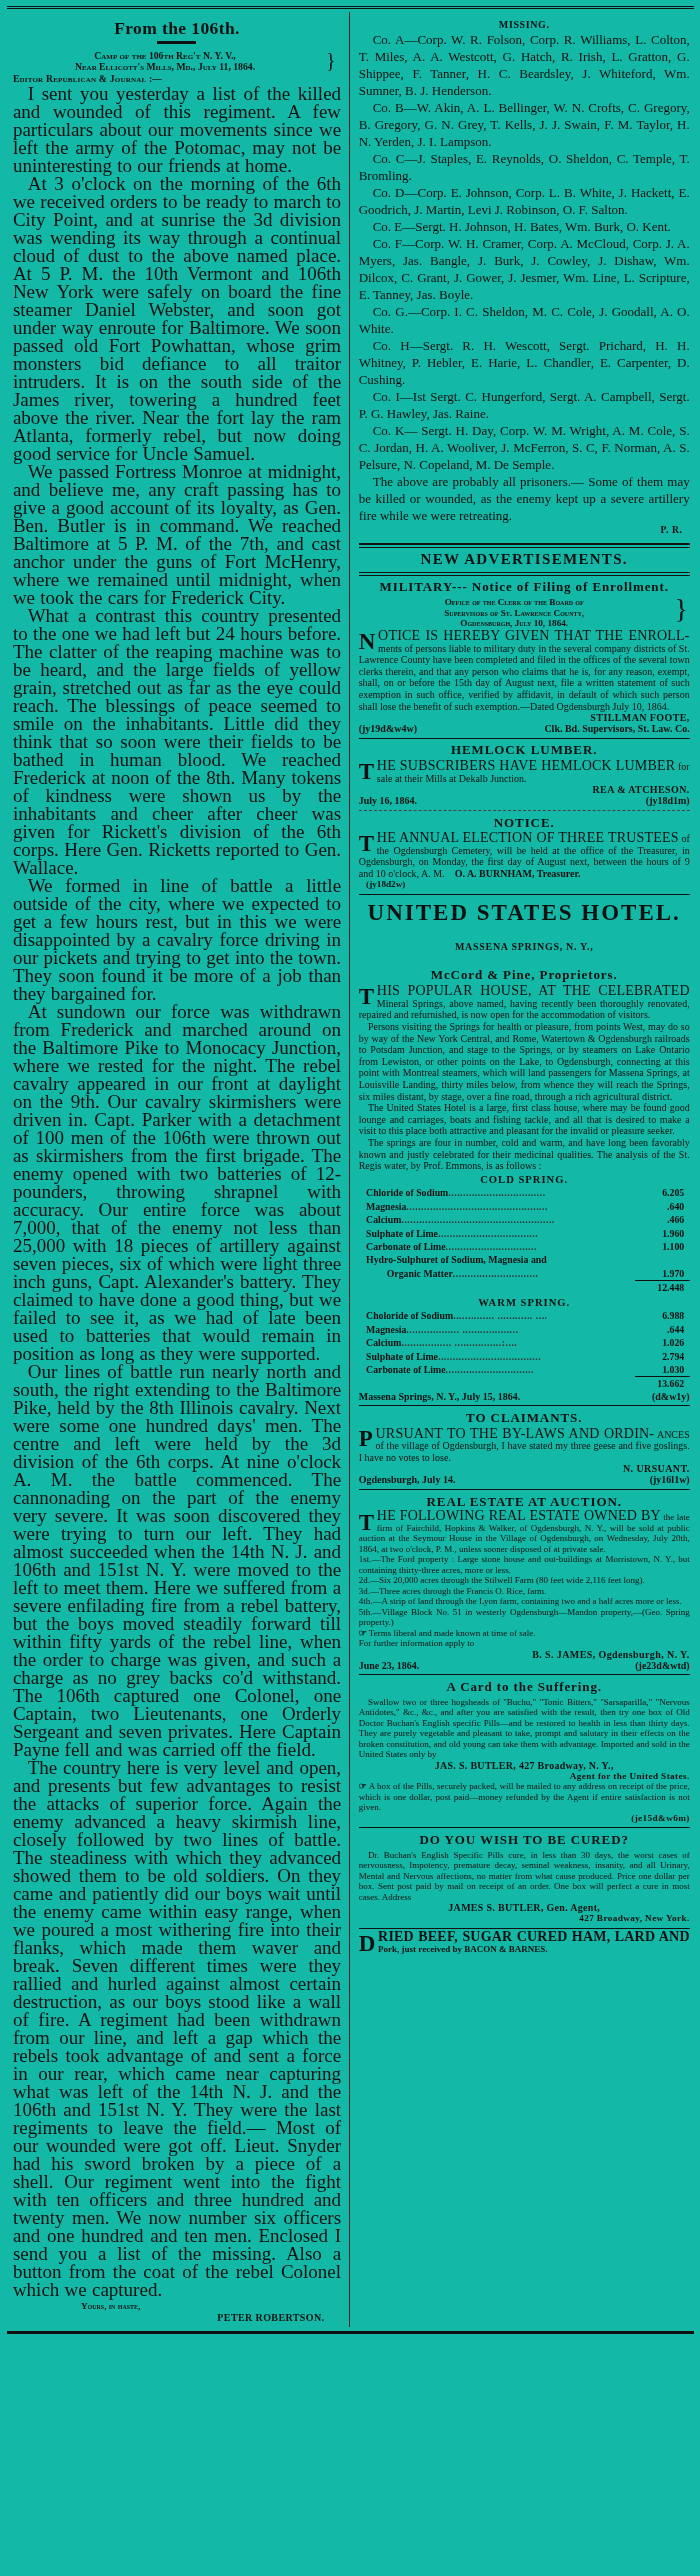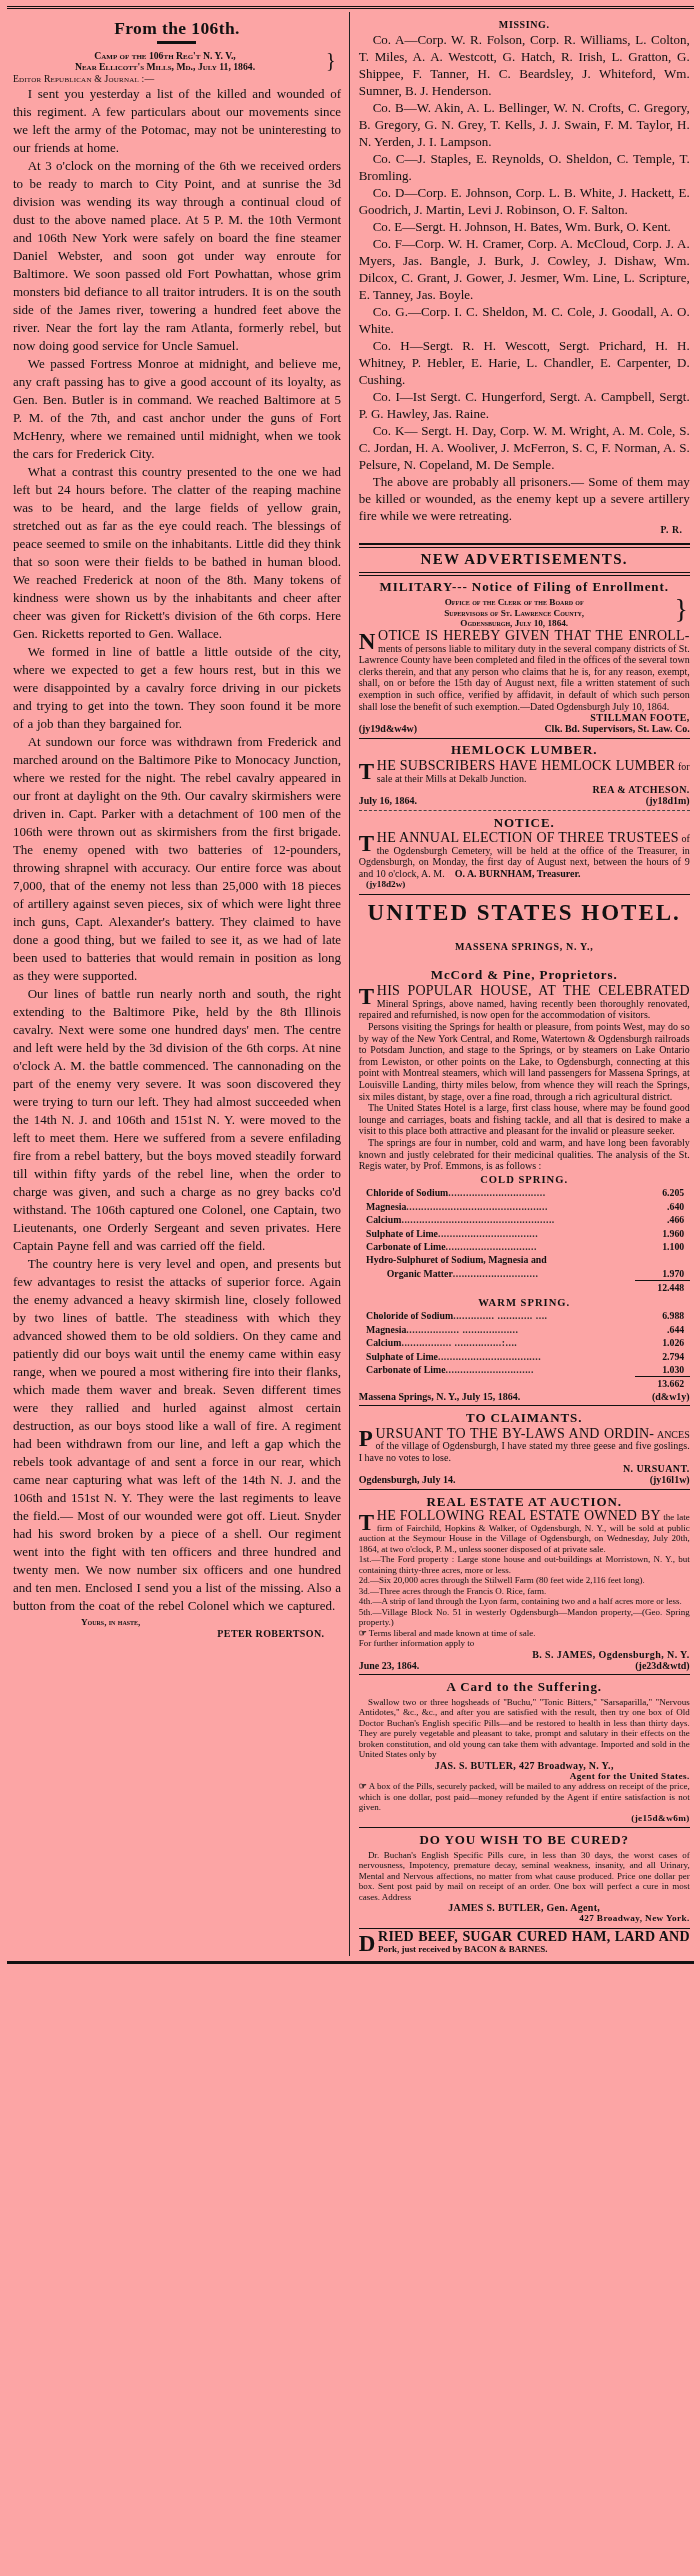--- a/index.html
+++ b/index.html
@@ -10,21 +10,21 @@
   body {
     width: 701px;
     font-family: "Liberation Serif", "DejaVu Serif", serif;
     color: #111111;
     -webkit-font-smoothing: none;
   }
   .page {
     position: relative;
     width: 701px;
     min-height: 2576px;
-    background: #fca5a5;
+    background: #14b8a6;
     box-sizing: border-box;
     padding: 5.5px 7.4px 3.7px 7.4px;
   }
   .rule-top {
     border-top: 1.8px solid #111;
     border-bottom: 0.9px solid #111;
     height: 1.8px;
     margin: 0 0 2.8px 0;
   }
   .cols {
@@ -72,32 +72,32 @@
   .dateline .brace {
     position: absolute;
     right: 5.5px;
     top: 0.9px;
     font-size: 20px;
     line-height: 18.4px;
     font-weight: normal;
   }
   .salutation {
     font-variant: small-caps;
-    font-weight: normal;
+    font-weight: bold;
     font-size: 9.7px;
     margin: 0.9px 0 0.9px 0;
     letter-spacing: 0.2px;
   }
 
   
   p.body {
     margin: 0;
     text-align: justify;
     text-justify: inter-word;
-    font-size: 13px;
+    font-size: 19px;
     line-height: 18px;
     text-indent: 14.8px;
     word-spacing: 0.5px;
   }
   .sig-line {
     font-size: 9.2px;
     font-weight: bold;
     font-variant: small-caps;
     margin: 1.8px 0 0 0;
     padding-left: 68px;

